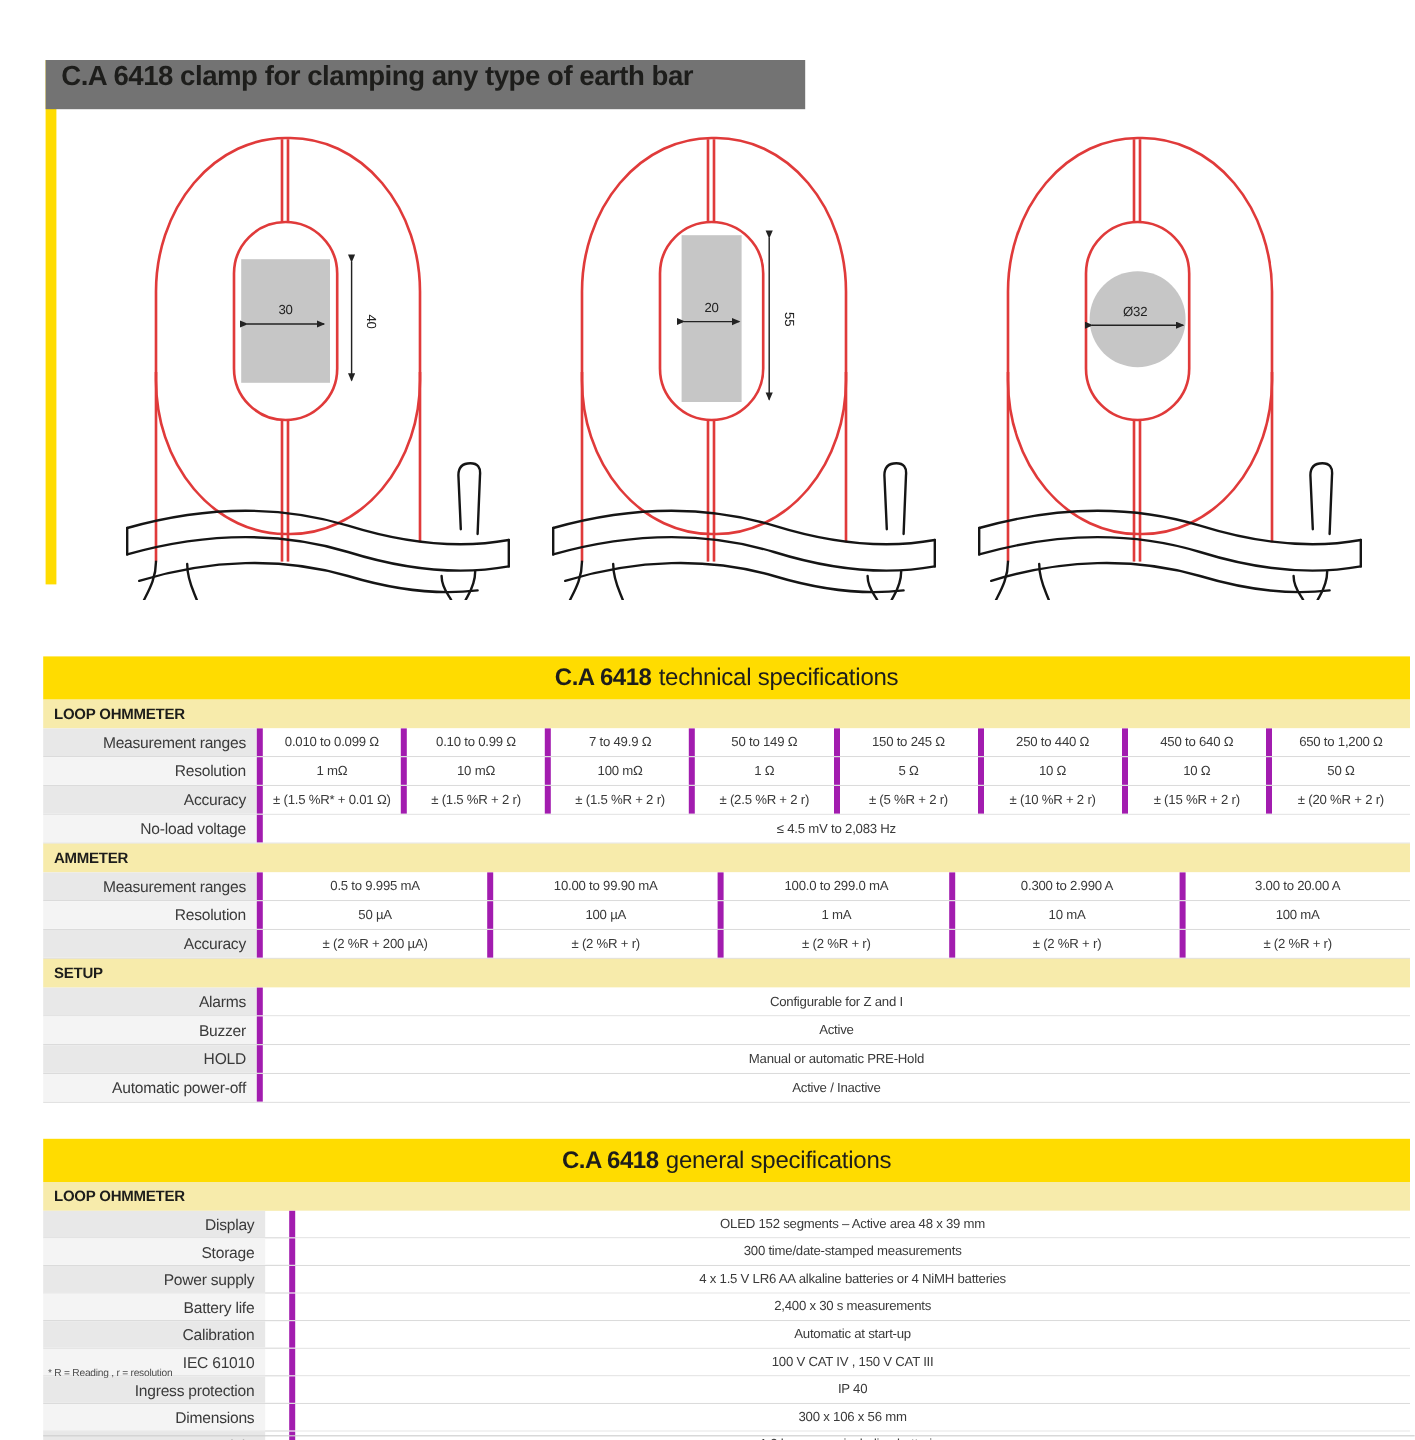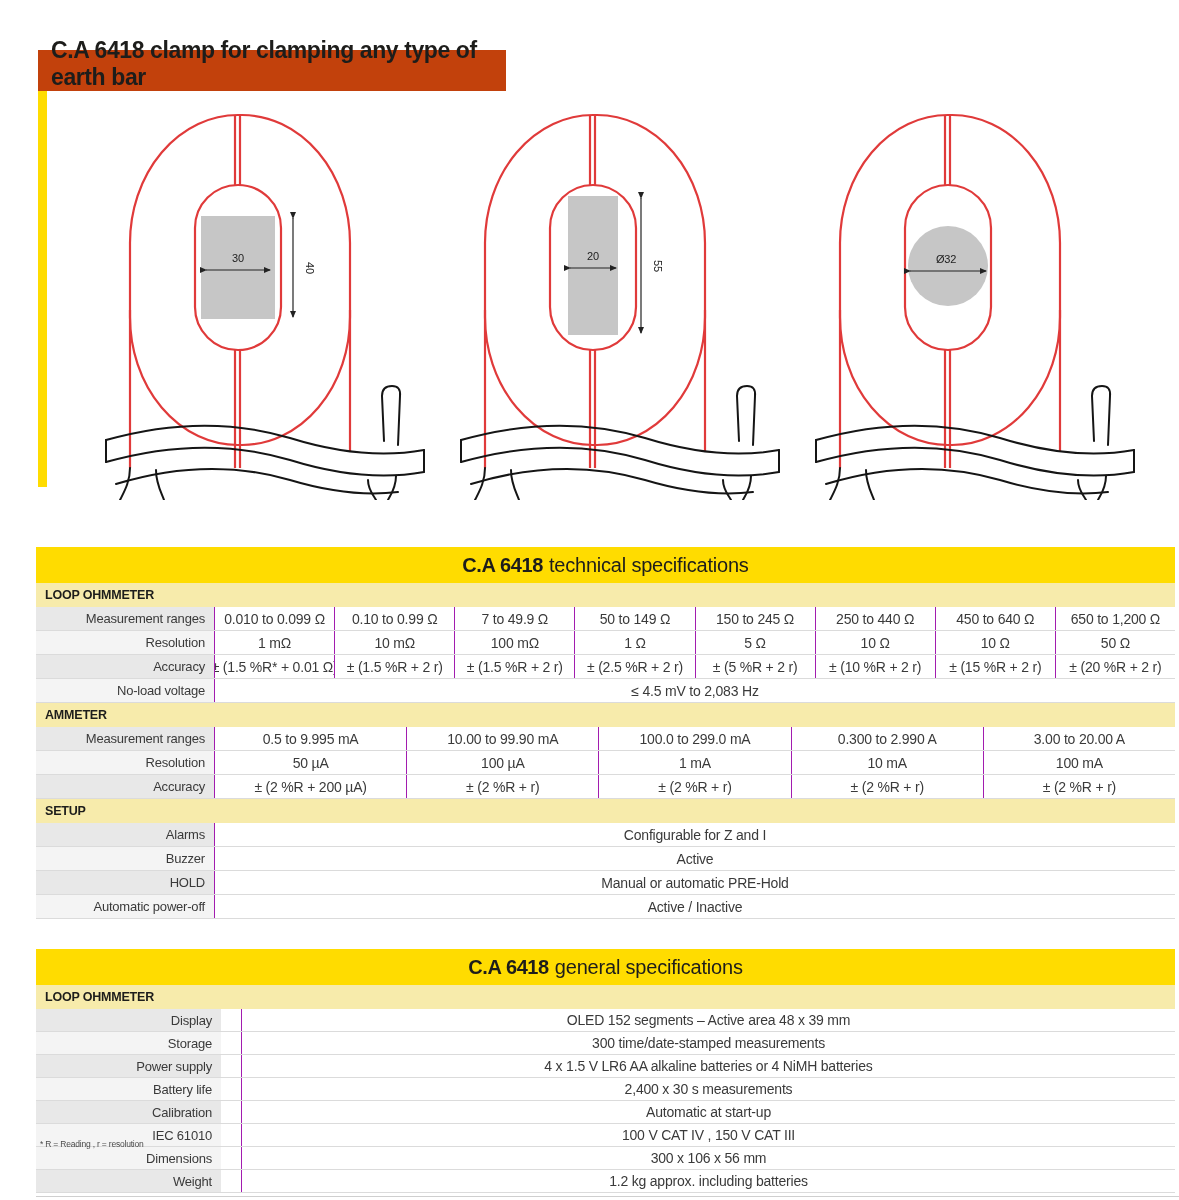--- a/index.html
+++ b/index.html
@@ -3,22 +3,22 @@
 <meta charset="utf-8">
 <style>
   html,body{margin:0;padding:0;}
   body{
     width:1179px;height:1200px;position:relative;background:#ffffff;
     font-family:"Liberation Sans",sans-serif;color:#2b2b2b;overflow:hidden;
     letter-spacing:-0.2px;
   }
   
   .banner{
-    position:absolute;left:38px;top:50px;width:468px;height:41px;
-    background:#c2410c;display:flex;align-items:flex-end;box-sizing:border-box;
+    position:absolute;left:38px;top:50px;width:633px;height:41px;
+    background:#737373;display:flex;align-items:flex-start;box-sizing:border-box;
     padding-left:13px;
   }
   .banner-title{font-size:23px;font-weight:bold;color:#1d1d1b;letter-spacing:-0.4px;}
   .left-strip{position:absolute;left:38px;top:50px;width:9px;height:437px;background:#FFDC00;}
 
   
   .diagram{position:absolute;top:100px;width:330px;height:400px;}
   .d1{left:100px;} .d2{left:455px;} .d3{left:810px;}
   svg text{font-family:"Liberation Sans",sans-serif;}
 
@@ -39,22 +39,22 @@
   .tech .srow{height:24px;}
   .general .srow{height:23px;gap:20px;}
   .rlabel{
     display:flex;align-items:center;justify-content:flex-end;
     padding-right:9px;font-size:13px;color:#3a3a3a;box-sizing:border-box;text-align:center;
   }
   .rlabel.alt0{background:#e8e8e8;}
   .rlabel.alt1{background:#f4f4f4;}
   .rcell{
     display:flex;align-items:center;justify-content:center;text-align:center;
-    font-size:14px;color:#3a3a3a;background:#ffffff;
-    border-left:1px solid #a21caf;box-sizing:border-box;overflow:hidden;white-space:nowrap;
+    font-size:11px;color:#3a3a3a;background:#ffffff;
+    border-left:5px solid #a21caf;box-sizing:border-box;overflow:hidden;white-space:nowrap;
   }
   
   .footnote{position:absolute;left:40px;top:1139px;font-size:8.5px;color:#4a4a4a;}
   .bottom-rule{position:absolute;left:36px;top:1196px;width:1143px;height:1px;background:#cfcfcf;}
 </style>
 </head>
 <body>
 
 <div class="left-strip"></div>
 <div class="banner">
@@ -284,20 +284,24 @@
       </div>
       <div class="srow" style="grid-template-columns: 185px repeat(1, 1fr);">
         <div class="rlabel alt0">Calibration</div>
         <div class="rcell">Automatic at start-up</div>
       </div>
       <div class="srow" style="grid-template-columns: 185px repeat(1, 1fr);">
         <div class="rlabel alt1">IEC 61010</div>
         <div class="rcell">100 V CAT IV , 150 V CAT III</div>
       </div>
       <div class="srow" style="grid-template-columns: 185px repeat(1, 1fr);">
+        <div class="rlabel alt0">Ingress protection</div>
+        <div class="rcell">IP 40</div>
+      </div>
+      <div class="srow" style="grid-template-columns: 185px repeat(1, 1fr);">
         <div class="rlabel alt1">Dimensions</div>
         <div class="rcell">300 x 106 x 56 mm</div>
       </div>
       <div class="srow" style="grid-template-columns: 185px repeat(1, 1fr);">
         <div class="rlabel alt0">Weight</div>
         <div class="rcell">1.2 kg approx. including batteries</div>
       </div>
     </div>
 </div>
 

